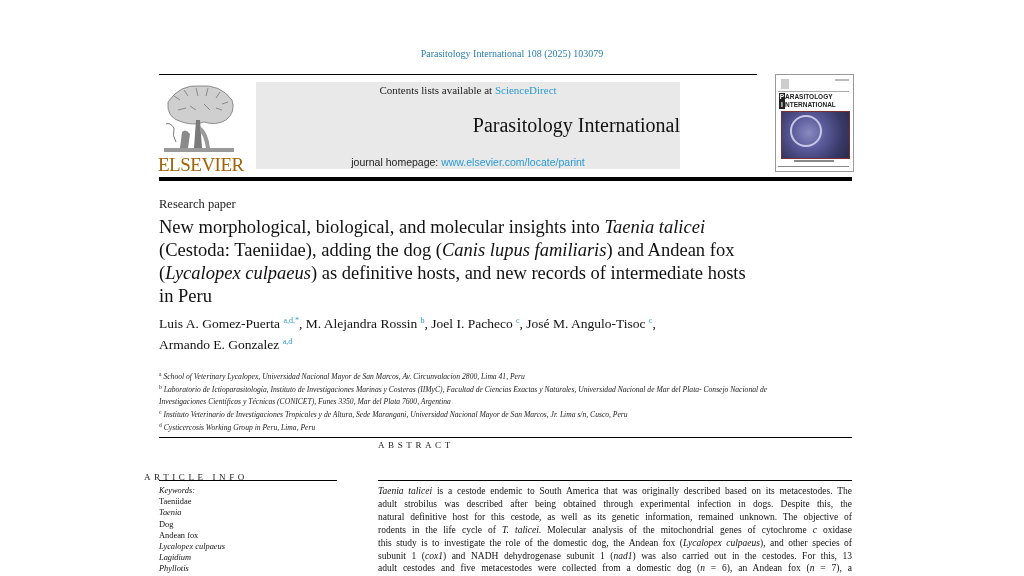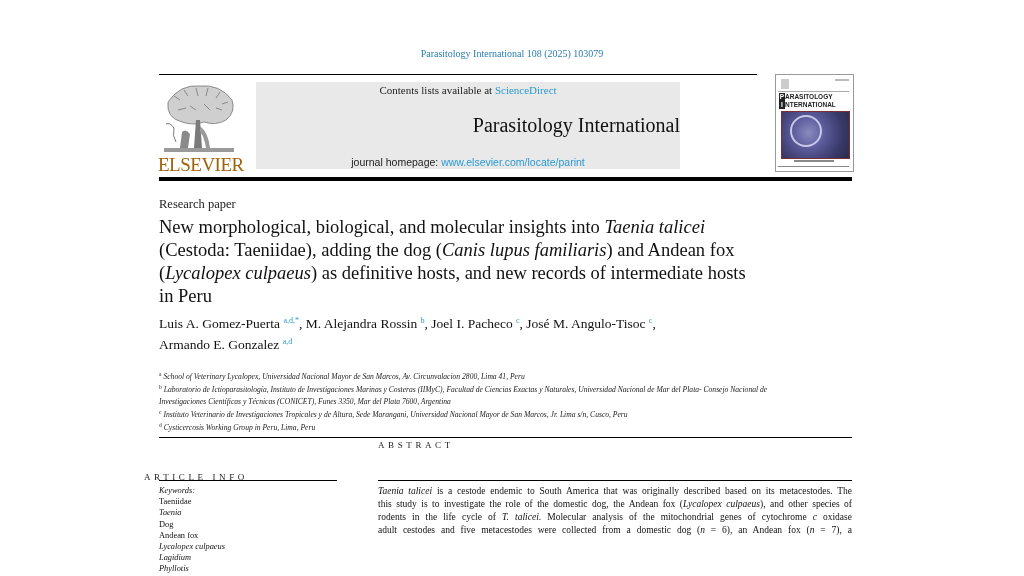--- a/index.html
+++ b/index.html
@@ -126,18 +126,21 @@
     <div>Andean fox</div>
     <div class="it">Lycalopex culpaeus</div>
     <div class="it">Lagidium</div>
     <div class="it">Phyllotis</div>
   </div>
 
   <div class="abs-head">ABSTRACT</div>
   <div class="abs-rule"></div>
   <div class="abstract">
     <span class="ln"><i>Taenia talicei</i><span> is a cestode endemic to South America that was originally described based on its metacestodes. The</span></span>
+    <span class="ln"><span>adult strobilus was described after being obtained through experimental infection in dogs. Despite this, the</span></span>
+    <span class="ln"><span>natural definitive host for this cestode, as well as its genetic information, remained unknown. The objective of</span></span>
+    <span class="ln"><span>rodents in the life cycle of </span><i>T. talicei</i><span>. Molecular analysis of the mitochondrial genes of cytochrome </span><i>c</i><span> oxidase</span></span>
     <span class="ln"><span>this study is to investigate the role of the domestic dog, the Andean fox (</span><i>Lycalopex culpaeus</i><span>), and other species of</span></span>
-    <span class="ln"><span>rodents in the life cycle of </span><i>T. talicei</i><span>. Molecular analysis of the mitochondrial genes of cytochrome </span><i>c</i><span> oxidase</span></span>
+    <span class="ln"><span>subunit 1 (</span><i>cox1</i><span>) and NADH dehydrogenase subunit 1 (</span><i>nad1</i><span>) was also carried out in the cestodes. For this, 13</span></span>
     <span class="ln"><span>adult cestodes and five metacestodes were collected from a domestic dog (</span><i>n</i><span> = 6), an Andean fox (</span><i>n</i><span> = 7), a</span></span>
   </div>
 
 </div>
 
 </body></html>

